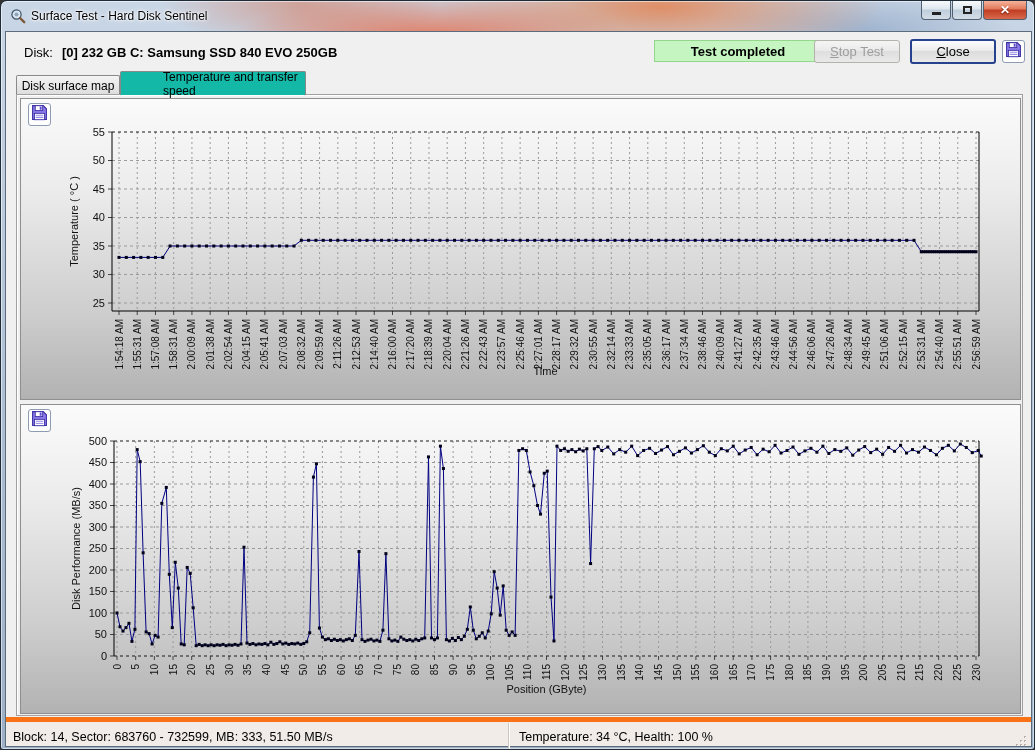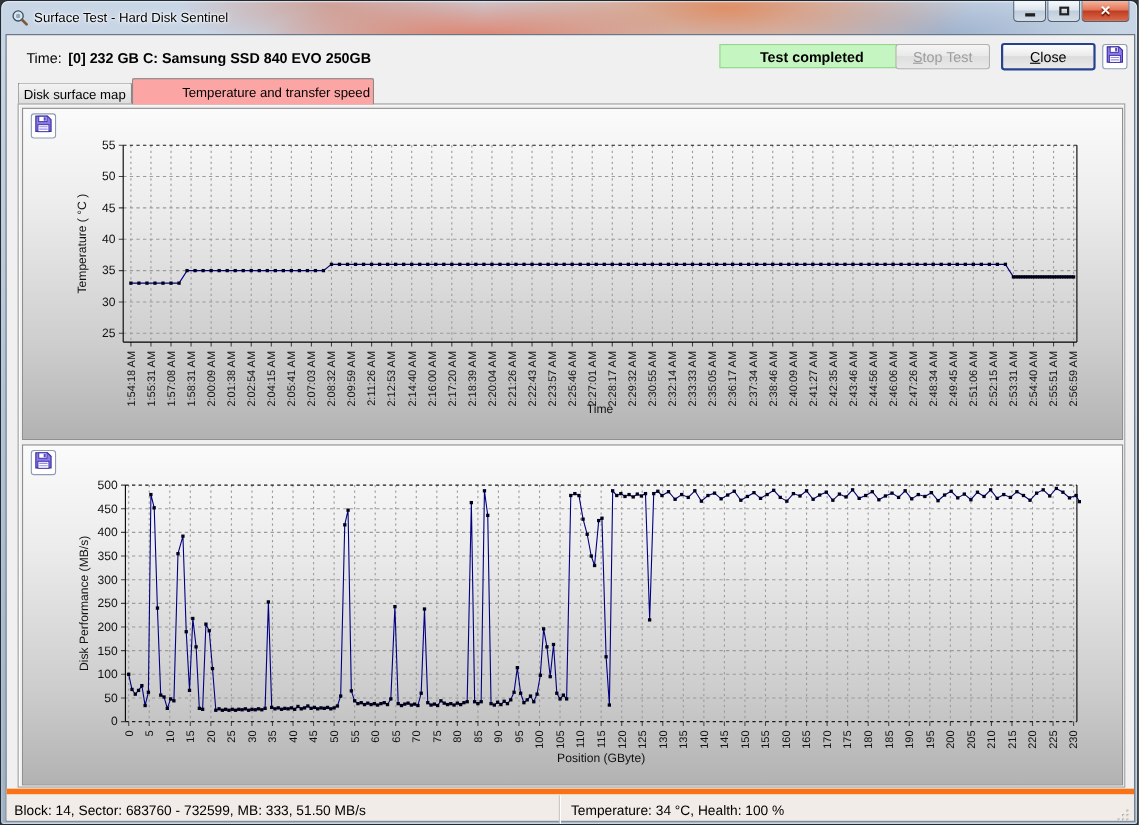--- a/index.html
+++ b/index.html
@@ -37,21 +37,21 @@
     background:linear-gradient(180deg,#f5f5f5,#eaeaea 45%,#dedede 50%,#e9e9e9);}
   .btn-close{left:904px;top:7px;width:86px;height:25px;border:2px solid #26418e;
     background:linear-gradient(180deg,#fdfdfd,#ebebeb 45%,#dcdcdc 50%,#e9e9e9);color:#000;}
   .iconbtn{position:absolute;width:23px;height:23px;border:1px solid #8d9cb2;border-radius:3px;background:#fff;
     display:flex;align-items:center;justify-content:center;}
   .save-top{left:996px;top:8px;}
   
   .tab{position:absolute;font-size:12px;color:#000;display:flex;align-items:center;justify-content:center;
     border:1px solid #898989;border-bottom:none;border-radius:2px 2px 0 0;}
   .tab-inactive{left:10px;top:43px;width:104px;height:20px;background:linear-gradient(180deg,#f4f4f4,#dcdcdc);}
-  .tab-active{left:114px;top:39px;width:220px;height:24px;background:#fca5a5;z-index:3;padding-left:42px;}
+  .tab-active{left:114px;top:39px;width:186px;height:24px;background:#14b8a6;z-index:3;padding-left:42px;}
   .tabpage{position:absolute;left:10px;top:62px;width:1007px;height:622px;background:#f0f0f0;
     border:1px solid #a0a0a0;box-shadow:inset 1px 1px 0 #fff;}
   .chart-panel{position:absolute;left:3px;width:1001px;border:1px solid #8f8f8f;
     background:linear-gradient(180deg,#fbfbfb 0%,#ececec 30%,#cdcdcd 72%,#b2b2b2 100%);}
   .panel1{top:3px;height:302px;}
   .panel2{top:309px;height:310px;}
   .chart-svg{position:absolute;left:0;top:0;}
   .save-chart{left:7px;top:4px;}
   svg text{font-family:"Liberation Sans",sans-serif;}
   
@@ -80,21 +80,21 @@
       <div class="winbtn max">
           <div class="glyph-max"></div>
         </div>
       <div class="winbtn close">
           <span class="glyph-close">✕</span>
         </div>
     </div>
   </div>
 
   <div class="client">
-    <span class="disk-label">Time:</span>
+    <span class="disk-label">Disk:</span>
     <span class="disk-value">[0] 232 GB C: Samsung SSD 840 EVO 250GB</span>
     <div class="test-badge">Test completed</div>
     <div class="btn btn-stop"><u>S</u>top Test</div>
     <div class="btn btn-close"><u>C</u>lose</div>
     <div class="iconbtn save-top">
         <span class="floppy"><svg width="17" height="17" viewBox="0 0 16 16">
             <path d="M1.5 1.5 h10 l3 3 v10 h-13 z" fill="#8a7ae6" stroke="#3a2ea4"></path>
             <rect x="4" y="1.6" width="7" height="4.6" fill="#fff" stroke="#3a2ea4" stroke-width="0.8"></rect>
             <rect x="8.2" y="2.4" width="1.8" height="3" fill="#5a4ad0"></rect>
             <rect x="3.3" y="8.8" width="9.4" height="6" fill="#fff" stroke="#3a2ea4" stroke-width="0.8"></rect>

